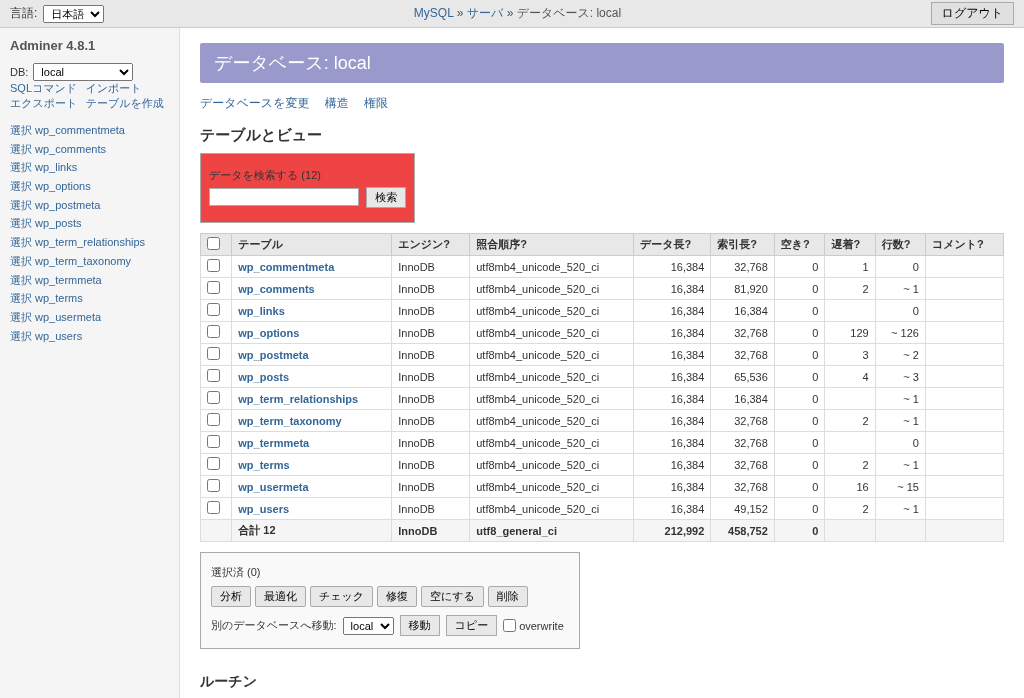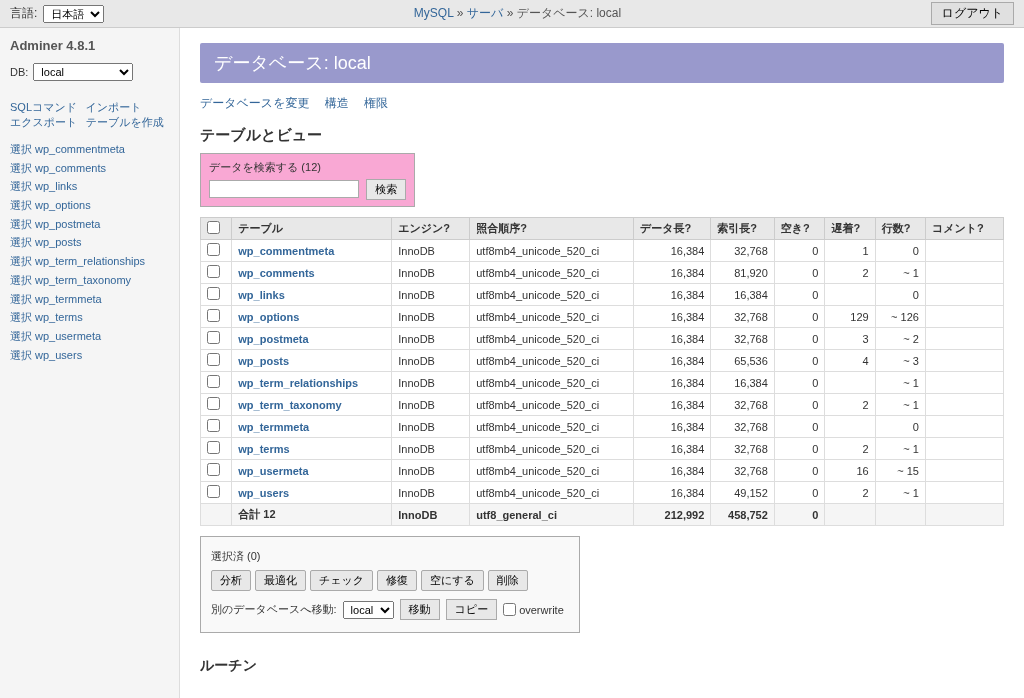--- a/index.html
+++ b/index.html
@@ -34,21 +34,21 @@
     
     .sidebar {
       width: 180px;
       min-width: 180px;
       background: #f5f5f5;
       border-right: 1px solid #ddd;
       padding: 10px;
       overflow-y: auto;
     }
     .sidebar-title { font-size: 13px; font-weight: bold; color: #555; margin-bottom: 10px; }
-    .db-selector { display: flex; align-items: center; gap: 5px; margin-bottom: 19px; }
+    .db-selector { display: flex; align-items: center; gap: 5px; margin-bottom: 0; }
     .db-label { font-size: 11px; }
     .db-select { font-size: 11px; padding: 1px 3px; width: 100px; }
     .sidebar-links { margin-bottom: 10px; }
     .sidebar-links a { color: #336699; text-decoration: none; font-size: 11px; margin-right: 5px; }
     .sidebar-nav a { display: block; color: #336699; text-decoration: none; font-size: 11px; line-height: 1.7; }
 
     
     .main { flex: 1; padding: 15px 20px; overflow-y: auto; background: #fff; }
     
     .page-title {
@@ -63,23 +63,23 @@
 
     .db-actions { margin-bottom: 14px; }
     .db-actions a { color: #336699; text-decoration: none; font-size: 12px; margin-right: 12px; }
 
     .section-title { font-size: 15px; font-weight: bold; margin-bottom: 8px; }
 
     
     .search-box {
       border: 1px solid #aaa;
       display: inline-block;
-      padding: 6px 8px;
+      padding: 14px 8px;
       margin-bottom: 10px;
-      background: #f9a8d4;
+      background: #ef4444;
     }
     .search-box label { font-size: 11px; margin-bottom: 4px; display: block; }
     .search-box input { border: 1px solid #aaa; padding: 2px 4px; font-size: 11px; width: 150px; }
     .search-box button { font-size: 11px; padding: 2px 8px; margin-left: 4px; cursor: pointer; border: 1px solid #aaa; background: #e8e8e8; }
 
     
     .data-table { border-collapse: collapse; width: 100%; font-size: 11px; margin-bottom: 10px; }
     .data-table th {
       background: #e8e8e8;
       border: 1px solid #ccc;

